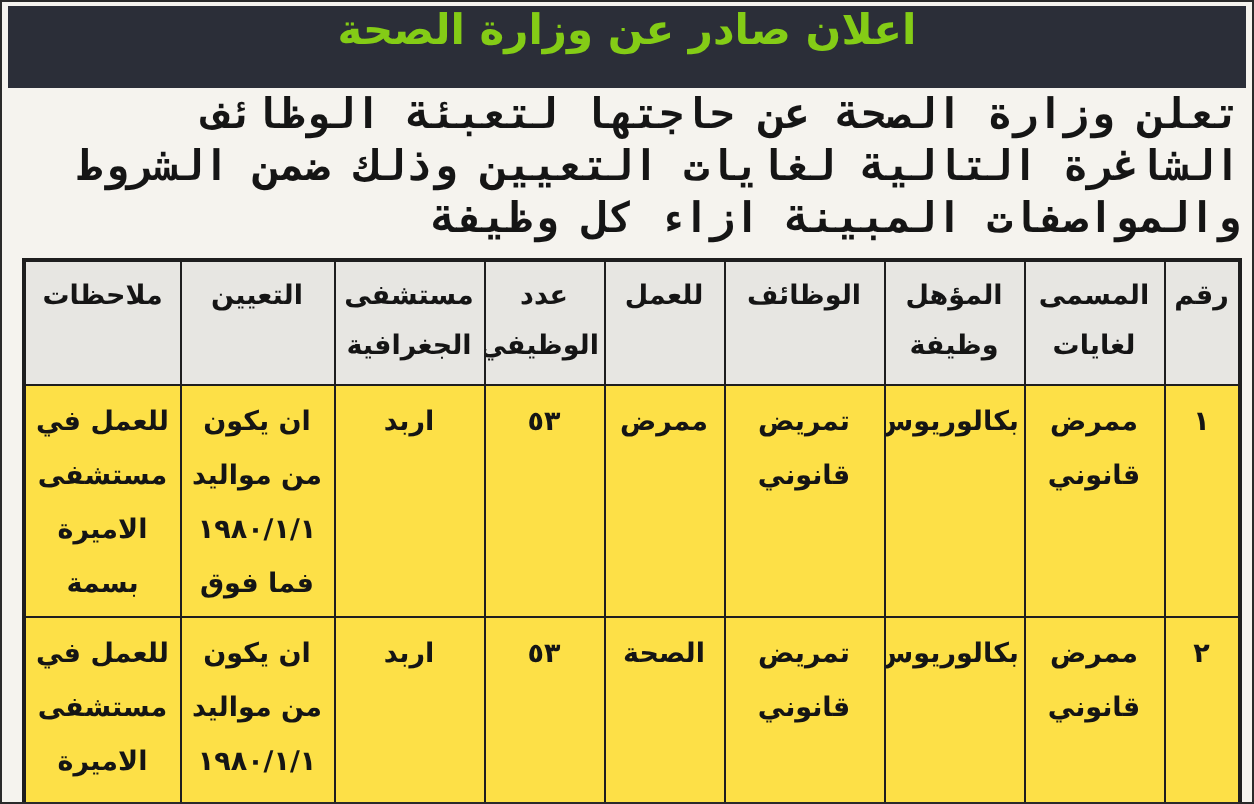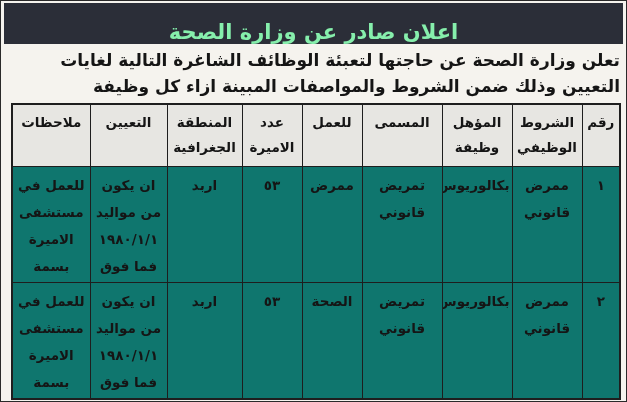--- a/index.html
+++ b/index.html
@@ -16,33 +16,34 @@
     border: 1px solid #2a2a2a;
     overflow: hidden;
     font-family: "DejaVu Sans", sans-serif;
     font-weight: bold;
     color: #151515;
   }
   .banner {
     margin: 2px 3px 0 3px;
     height: 41px;
     background: #2b2e38;
-    color: #86efac;
+    color: #84cc16;
     display: flex;
-    align-items: flex-end;
+    align-items: flex-start;
     justify-content: center;
     font-size: 21px;
     letter-spacing: 0.5px;
   }
   .intro {
     direction: rtl;
     text-align: right;
     margin: 3px 6px 0 8px;
-    font-size: 17px;
+    font-size: 21px;
     line-height: 26px;
+    font-family: Liberation Mono, monospace;
   }
   table.jobs {
     direction: rtl;
     border-collapse: collapse;
     table-layout: fixed;
     margin: 4px 9px 0 10px;
     width: 608px;
     background: #f3f2ee;
     border: 2px solid #1e1e1e;
   }
@@ -54,21 +55,21 @@
     font-weight: bold;
     overflow: hidden;
   }
   table.jobs th {
     background: #e7e6e2;
     font-size: 13.5px;
     line-height: 25px;
   }
   table.jobs thead tr { height: 62px; }
   table.jobs td {
-    background: #0f766e;
+    background: #fde047;
     font-size: 13.5px;
     line-height: 27px;
   }
   table.jobs tbody tr.row-1 { height: 113px; }
   table.jobs tbody tr.row-2 { height: 107px; }
 </style>
 </head>
 <body>
 
 <div class="page">
@@ -87,26 +88,26 @@
       <col style="width:80px">
       <col style="width:60px">
       <col style="width:60px">
       <col style="width:75px">
       <col style="width:77px">
       <col style="width:78px">
     </colgroup>
     <thead>
       <tr>
         <th>رقم</th>
-        <th>الشروط الوظيفي</th>
+        <th>المسمى لغايات</th>
         <th>المؤهل وظيفة</th>
-        <th>المسمى</th>
+        <th>الوظائف</th>
         <th>للعمل</th>
-        <th>عدد الاميرة</th>
-        <th>المنطقة الجغرافية</th>
+        <th>عدد الوظيفي</th>
+        <th>مستشفى الجغرافية</th>
         <th>التعيين</th>
         <th>ملاحظات</th>
       </tr>
     </thead>
     <tbody>
       <tr class="row-1">
         <td>١</td>
         <td>ممرض قانوني</td>
         <td>بكالوريوس</td>
         <td>تمريض قانوني</td>

